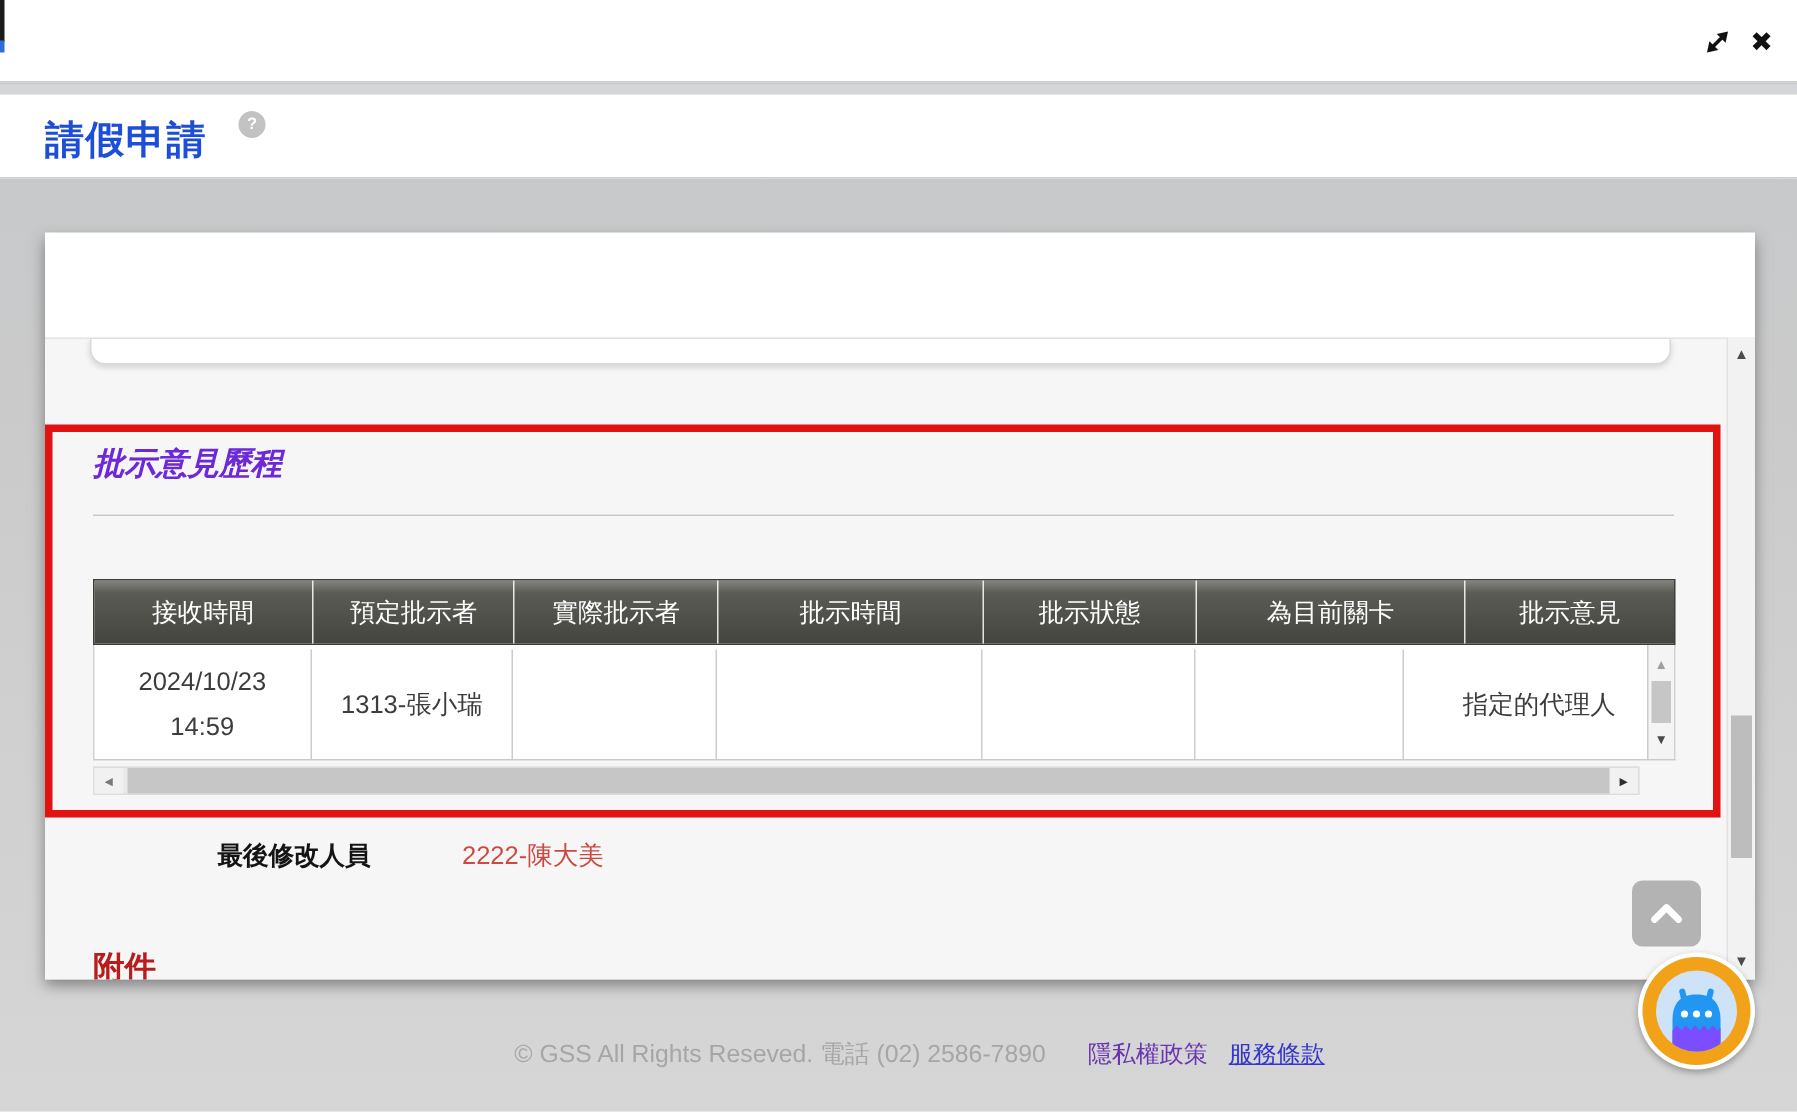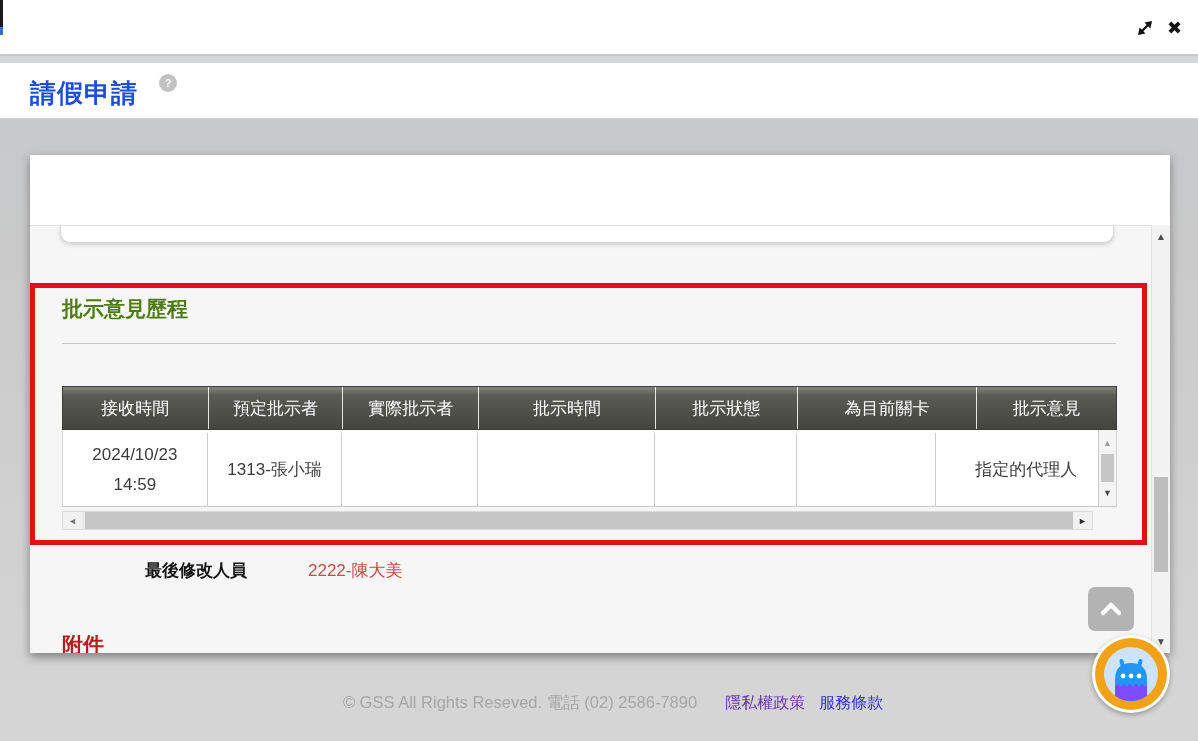--- a/index.html
+++ b/index.html
@@ -26,21 +26,21 @@
   .help-badge { position:absolute; left:159px; top:11px; width:18px; height:18px; border-radius:50%; background:#c2c2c2; color:#fff; font-size:11px; font-weight:bold; text-align:center; line-height:18px; cursor:pointer; }
 
   
   .panel { position:absolute; left:30px; top:155px; width:1140px; height:498px; background:#fff; box-shadow:0 4px 9px rgba(60,60,60,.55); overflow:hidden; }
   .panel-viewport { position:absolute; left:0; top:70px; width:1140px; height:428px; background:#f6f6f6; border-top:1px solid #e3e3e3; }
   .prev-box { position:absolute; left:30px; top:71px; width:1054px; height:17px; background:#fff; border:1px solid #d9d9d9; border-top:none; border-radius:0 0 10px 10px; box-shadow:0 2px 4px rgba(0,0,0,.15); }
 
   
   .highlight-rect { position:absolute; left:0; top:128px; width:1117px; height:262px; border:5px solid #e01212; pointer-events:none; z-index:3; }
 
-  .section-title { position:absolute; left:32px; top:140px; font-size:21px; font-weight:bold; color:#4d7c0f; }
+  .section-title { position:absolute; left:32px; top:140px; font-size:21px; font-weight:bold; color:#6d28d9;font-style:italic; }
   .section-divider { position:absolute; left:32px; top:188px; width:1054px; border-top:1px solid #c8c8c8; }
 
   
   .grid { position:absolute; left:32px; top:231px; width:1055px; }
   .grid-head { display:flex; height:44px; background:linear-gradient(180deg,#84847e 0%,#5b5b55 20%,#45453f 100%); border:1px solid #3e3e39; color:#fff; font-size:17px; }
   .grid-head .hc { display:flex; align-items:center; justify-content:center; height:100%; border-left:1px solid rgba(255,255,255,.85); }
   .grid-head .hc:first-child { border-left:none; }
   .c0{width:145px;} .c1{width:135px;} .c2{width:136px;} .c3{width:177px;} .c4{width:142px;} .c5{width:140px;} .c6{width:180px;}
   .grid-row { display:flex; height:77px; background:#fff; border-left:1px solid #d2d2d2; border-right:1px solid #d2d2d2; border-bottom:1px solid #c9c9c9; padding-top:3px; }
   .grid-row .bc { display:flex; align-items:center; justify-content:center; border-right:1px solid #ccc; color:#3c3c3c; font-size:17px; text-align:center; }
@@ -80,21 +80,21 @@
   .chat-fab { position:absolute; left:1092px; top:635px; width:78px; height:78px; border-radius:50%; background:#fff; box-shadow:0 2px 5px rgba(0,0,0,.3); z-index:9; cursor:pointer; }
   .chat-ring { position:absolute; inset:3px; border-radius:50%; background:#f2a218; }
   .chat-inner { position:absolute; inset:12px; border-radius:50%; background:#cfe3f8; overflow:hidden; }
   .chat-robot { position:absolute; left:50%; bottom:-3px; transform:translateX(-50%); }
 
   
   .footer { position:absolute; left:0; top:692px; width:1198px; display:flex; justify-content:center; align-items:baseline; }
   .footer .copyright { color:#a6a6a6; font-size:16.5px; margin-right:28px;margin-left:28px; }
   .footer a { text-decoration:none; font-size:16px; cursor:pointer; }
   .footer .link-privacy { color:#6a35b0; margin-right:14px; }
-  .footer .link-terms { color:#3434cf; }
+  .footer .link-terms { color:#3434cf;text-decoration:underline; }
 </style>
 </head>
 <body>
 
 <div class="topbar">
   <div class="win-icons">
     <span class="expand-btn">
       <svg width="20" height="20" viewBox="0 0 20 20">
         <line x1="5.5" y1="14.5" x2="14.5" y2="5.5" stroke="#111" stroke-width="2.4"></line>
         <polygon points="17,3 9.5,4.6 15.4,10.5" fill="#111"></polygon>

